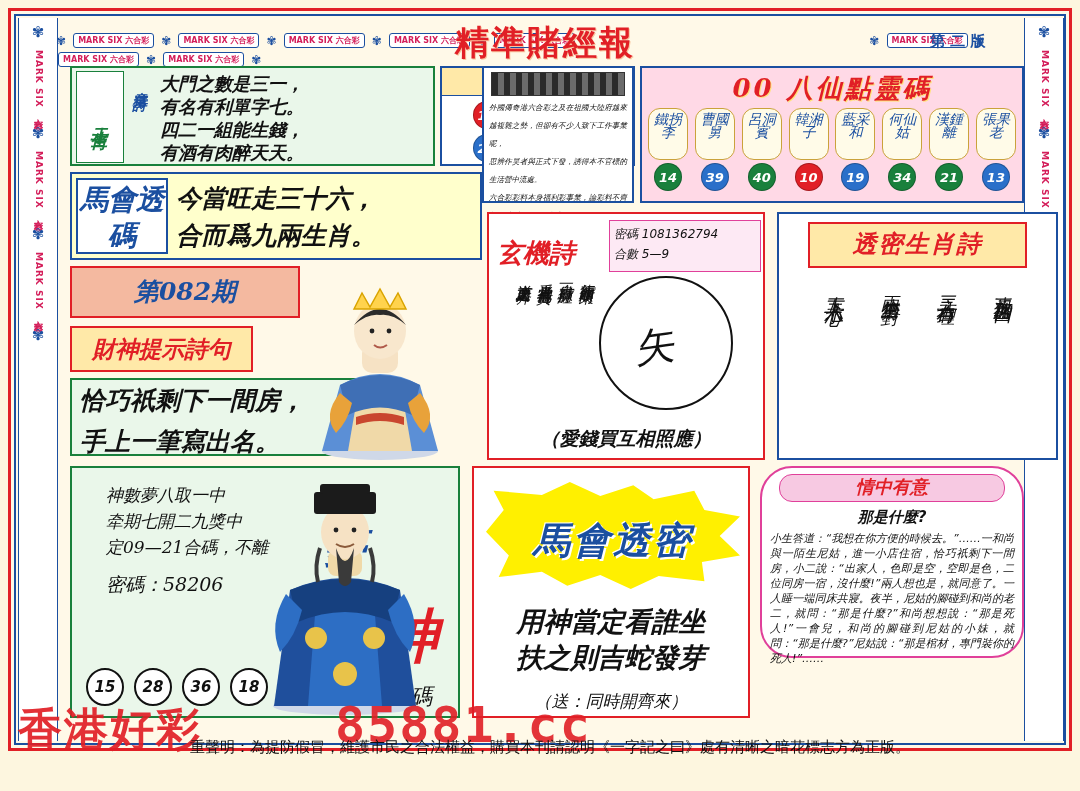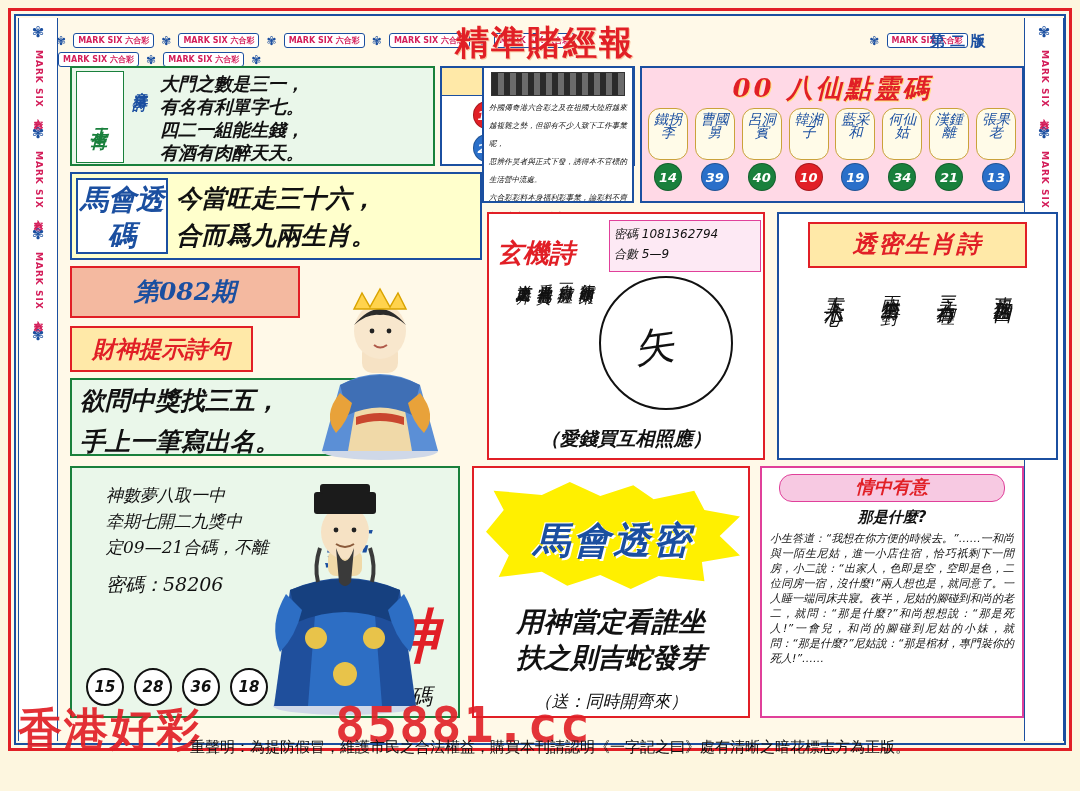--- a/index.html
+++ b/index.html
@@ -223,21 +223,21 @@
     position:absolute;left:0;top:34px;width:100%;text-align:center;
     font-size:37px;font-weight:bold;color:#1b4fa0;letter-spacing:3px;
     text-shadow:2px 2px 0 #fff,-1px -1px 0 #fff;
   }
   #p-burst .l1,#p-burst .l2{
     text-align:center;font-size:27px;font-weight:bold;color:#111;line-height:36px;
   }
   #p-burst .l1{margin-top:18px;}
   #p-burst .foot{text-align:center;font-size:17px;color:#111;margin-top:14px;}
   
-  #p-qing{left:760px;top:466px;width:264px;height:252px;background:#fff;}
+  #p-qing{left:760px;top:466px;width:264px;height:192px;background:#fff;border-radius:32px;}
   #p-qing .hd{
     margin:6px auto 0;width:224px;height:26px;border-radius:13px;background:#f7c9e2;
     border:1px solid #e0409a;color:#e11f26;font-size:18px;font-weight:bold;
     text-align:center;line-height:24px;
   }
   #p-qing .sub{text-align:center;font-size:15px;font-weight:bold;color:#111;margin-top:6px;}
   #p-qing .body{font-size:11px;line-height:15px;color:#111;padding:4px 8px;text-align:justify;}
   
   #watermark{
     position:absolute;left:18px;top:700px;font-size:44px;font-weight:bold;color:#e11f26;
@@ -390,21 +390,21 @@
 
   <div class="panel b-red" id="p-qihao">
     <div class="t cnserif">第082期</div>
   </div>
 
   <div class="panel b-red" id="p-caishen">
     <div class="t cnserif">財神提示詩句</div>
   </div>
 
   <div class="panel b-green" id="p-poem2">
-    <div class="t cnserif">欲問中獎找三五，</div>
+    <div class="t cnserif">恰巧祇剩下一間房，</div>
     <div class="t cnserif">手上一筆寫出名。</div>
   </div>
 
   <svg id="fig-goddess" viewBox="0 0 160 195">
     <ellipse cx="80" cy="186" rx="58" ry="9" fill="#cfd8e8"></ellipse>
     <path d="M22 186 L40 120 Q80 98 120 120 L138 186 Z" fill="#5b8fd6"></path>
     <path d="M48 186 L58 128 Q80 118 102 128 L112 186 Z" fill="#f0d9a8"></path>
     <path d="M40 120 Q80 100 120 120 L112 150 Q80 135 48 150 Z" fill="#3f6fb5"></path>
     <rect x="62" y="78" width="36" height="30" rx="10" fill="#f6e2c4"></rect>
     <ellipse cx="80" cy="66" rx="26" ry="28" fill="#f8e7cd"></ellipse>

